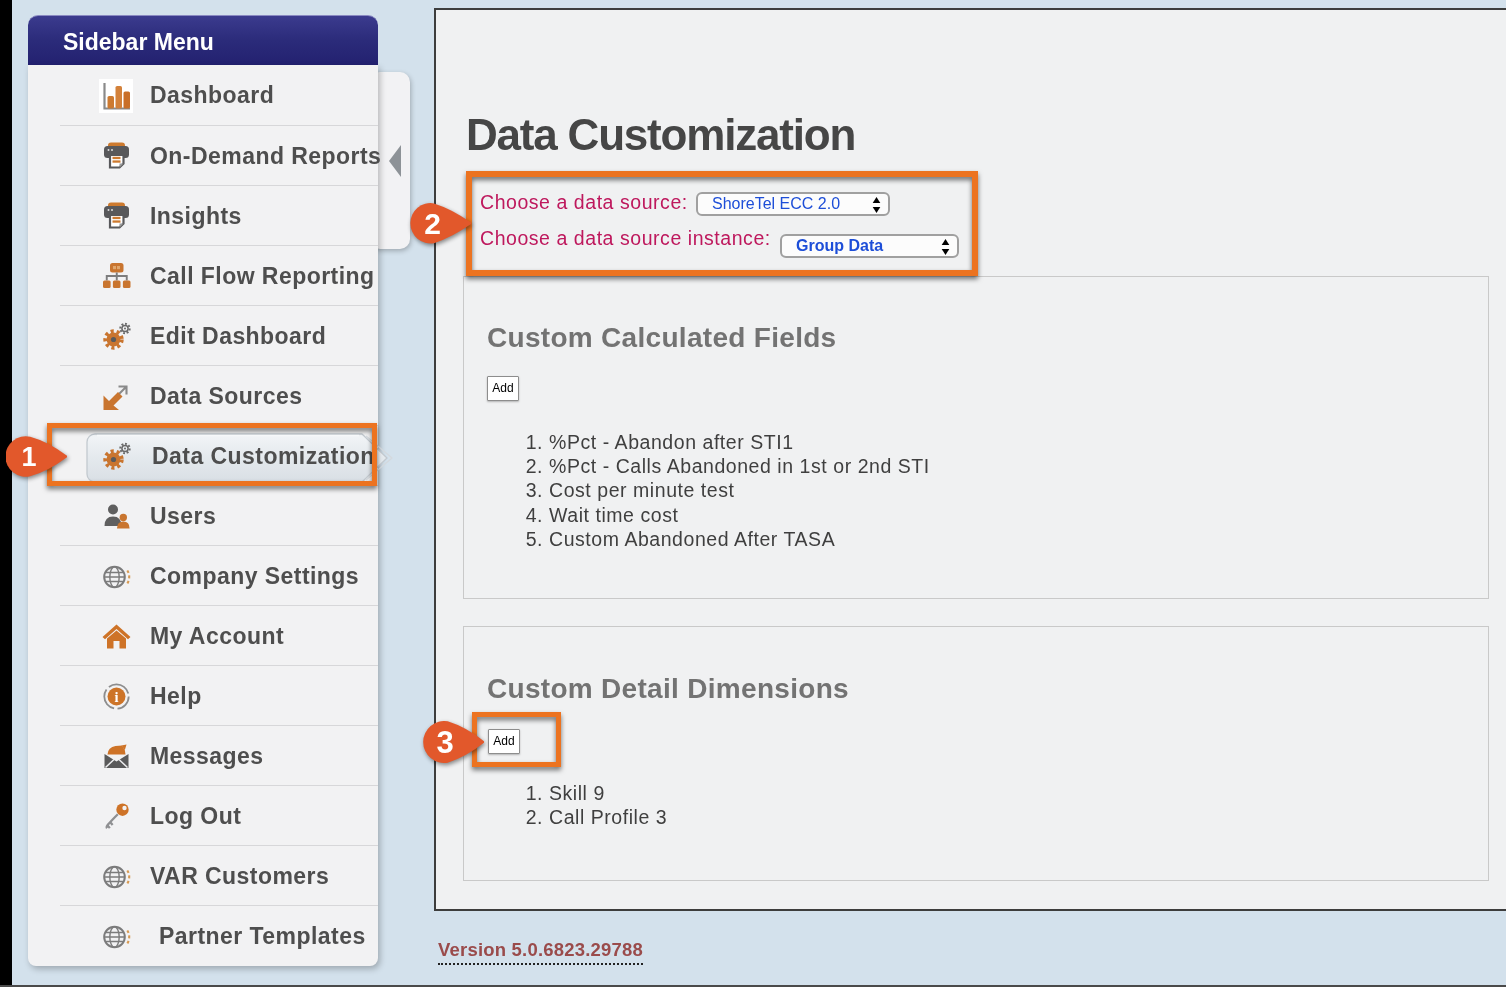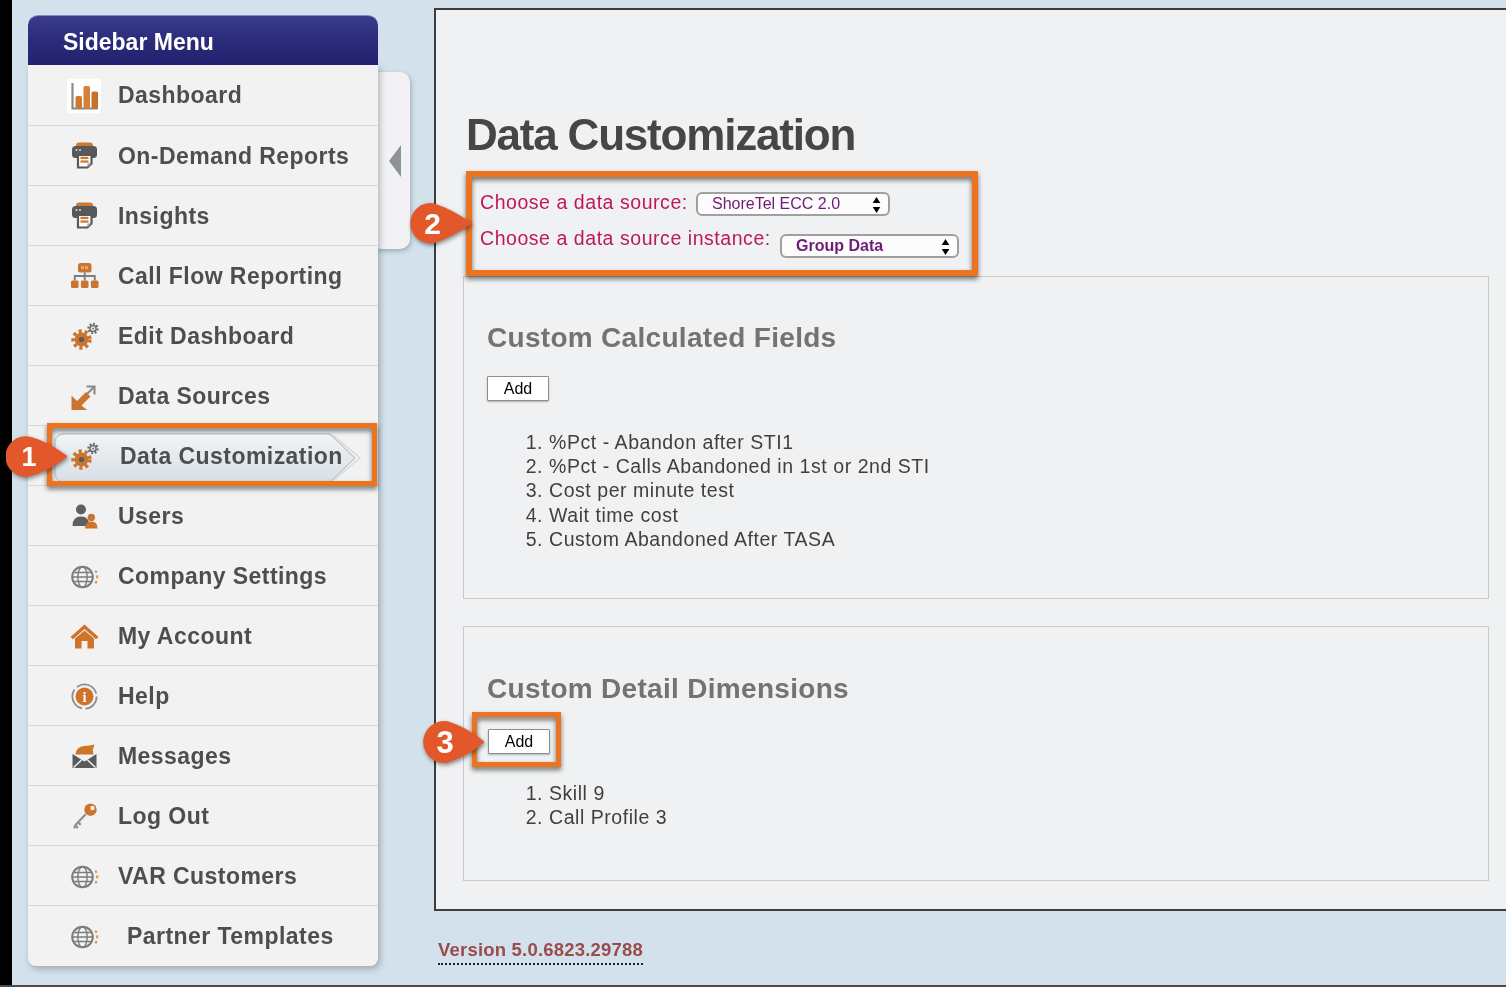--- a/index.html
+++ b/index.html
@@ -7,40 +7,40 @@
 body { position:relative; background:#d3e1ec; font-family:"Liberation Sans", sans-serif; }
 #blackstrip { position:absolute; left:0; top:0; width:12px; height:985px; background:#000; }
 #bottomline { position:absolute; left:0; top:985px; width:1506px; height:2px; background:#4a4a4a; }
 
 
 #flap { position:absolute; left:370px; top:72px; width:40px; height:177px; background:#f2f2f4; border-radius:10px; box-shadow:1px 2px 5px rgba(0,0,0,0.25); }
 #flap .tri { position:absolute; left:19px; top:73px; width:0; height:0; border-top:16px solid transparent; border-bottom:16px solid transparent; border-right:12px solid #8d9297; }
 #sidebar { position:absolute; left:28px; top:15px; width:350px; }
 #sbhead { height:50px; background:linear-gradient(#3b3b8e 0%, #2b2b7a 50%, #232170 100%); border-radius:10px 10px 0 0; color:#fff; font-size:23px; font-weight:bold; line-height:52px; padding-left:35px; border-top:1px solid #8a8ac2; }
 #sbmenu { background:#f2f2f3; border-radius:0 0 8px 8px; box-shadow:2px 3px 6px rgba(0,0,0,0.25); }
-.item { position:relative; height:61px; display:flex; align-items:center; }
+.item { position:relative; height:61px; display:flex; align-items:center;margin-left:32px; }
 .item + .item { border-top:1px solid #d7d7d9; margin-top:-1px;padding-left:27px; }
 .item .ic { position:absolute; left:41px; top:50%; margin-top:-15px; width:31px; height:31px; z-index:2; }
 .item .lbl { position:absolute; left:90px; font-size:23px; font-weight:bold; color:#4e4e4e; white-space:nowrap; z-index:2; letter-spacing:0.45px; }
 .item.last { border-radius:0 0 8px 8px; }
 
 
 #activeframe { position:absolute; left:47px; top:423px; width:330px; height:63px; border:5px solid #ec7320; filter:drop-shadow(0px 3px 2.5px rgba(0,0,0,0.55)); z-index:5; pointer-events:none; }
 #chev { position:absolute; left:25px; top:7px; z-index:1; }
 
 
 #panel { position:absolute; left:434px; top:8px; width:1082px; height:903px; border:2px solid #3d3d3d; background:#f0f1f2; }
 #title { position:absolute; left:466px; top:110px; font-size:44px; font-weight:bold; color:#464646; letter-spacing:-1.2px; }
 #srcframe { position:absolute; left:466px; top:171px; width:512px; height:105px; border:6px solid #ec7320; filter:drop-shadow(0px 3px 2.5px rgba(0,0,0,0.55)); z-index:5; pointer-events:none; }
 .flabel { position:absolute; font-size:19.5px; color:#be185d; letter-spacing:0.55px; }
-.sel { position:absolute; height:24px; background:#fcfcfc; border:2px solid #a0a0a0; border-radius:6px; font-size:16px; color:#701a75; text-align:left; padding-left:14px; line-height:20px; }
+.sel { position:absolute; height:24px; background:#fcfcfc; border:2px solid #a0a0a0; border-radius:6px; font-size:16px; color:#1d4ed8; text-align:left; padding-left:14px; line-height:20px; }
 .sel .arr { position:absolute; right:7px; top:2px; width:9px; height:18px; }
 .box { position:absolute; left:463px; width:1026px; border:1px solid #c9c9c9; }
 .boxtitle { position:absolute; font-size:28px; font-weight:bold; color:#737373; letter-spacing:0.3px; }
-.addbtn { position:absolute; width:62px; height:25px; background:#fff; border:1.5px solid #8d8d8d; box-shadow:0 1px 2px rgba(0,0,0,0.25); font-size:16px; color:#000; text-align:center; line-height:23px; border-radius:1px; }
+.addbtn { position:absolute; width:32px; height:25px; background:#fff; border:1.5px solid #8d8d8d; box-shadow:0 1px 2px rgba(0,0,0,0.25); font-size:12px; color:#000; text-align:center; line-height:23px; border-radius:1px; }
 .list { position:absolute; font-size:19.5px; color:#3f3f3f; line-height:24.2px; letter-spacing:0.55px; list-style-position:outside; }
 #addframe { position:absolute; left:472px; top:712px; width:89px; height:55px; border:5px solid #ec7320; filter:drop-shadow(0px 3px 2.5px rgba(0,0,0,0.55)); z-index:5; pointer-events:none; }
 #version { position:absolute; left:438px; top:939px; font-size:18.5px; font-weight:bold; color:#9a4b4b; letter-spacing:0.2px; border-bottom:2px dotted #222; padding-bottom:2px; }
 
 .marker { position:absolute; z-index:9; filter:drop-shadow(1px 2px 2px rgba(0,0,0,0.45)); }
 .marker text { font-family:"Liberation Sans", sans-serif; font-weight:bold; fill:#fff; }
 </style>
 </head>
 <body>
 <div id="blackstrip"></div>

